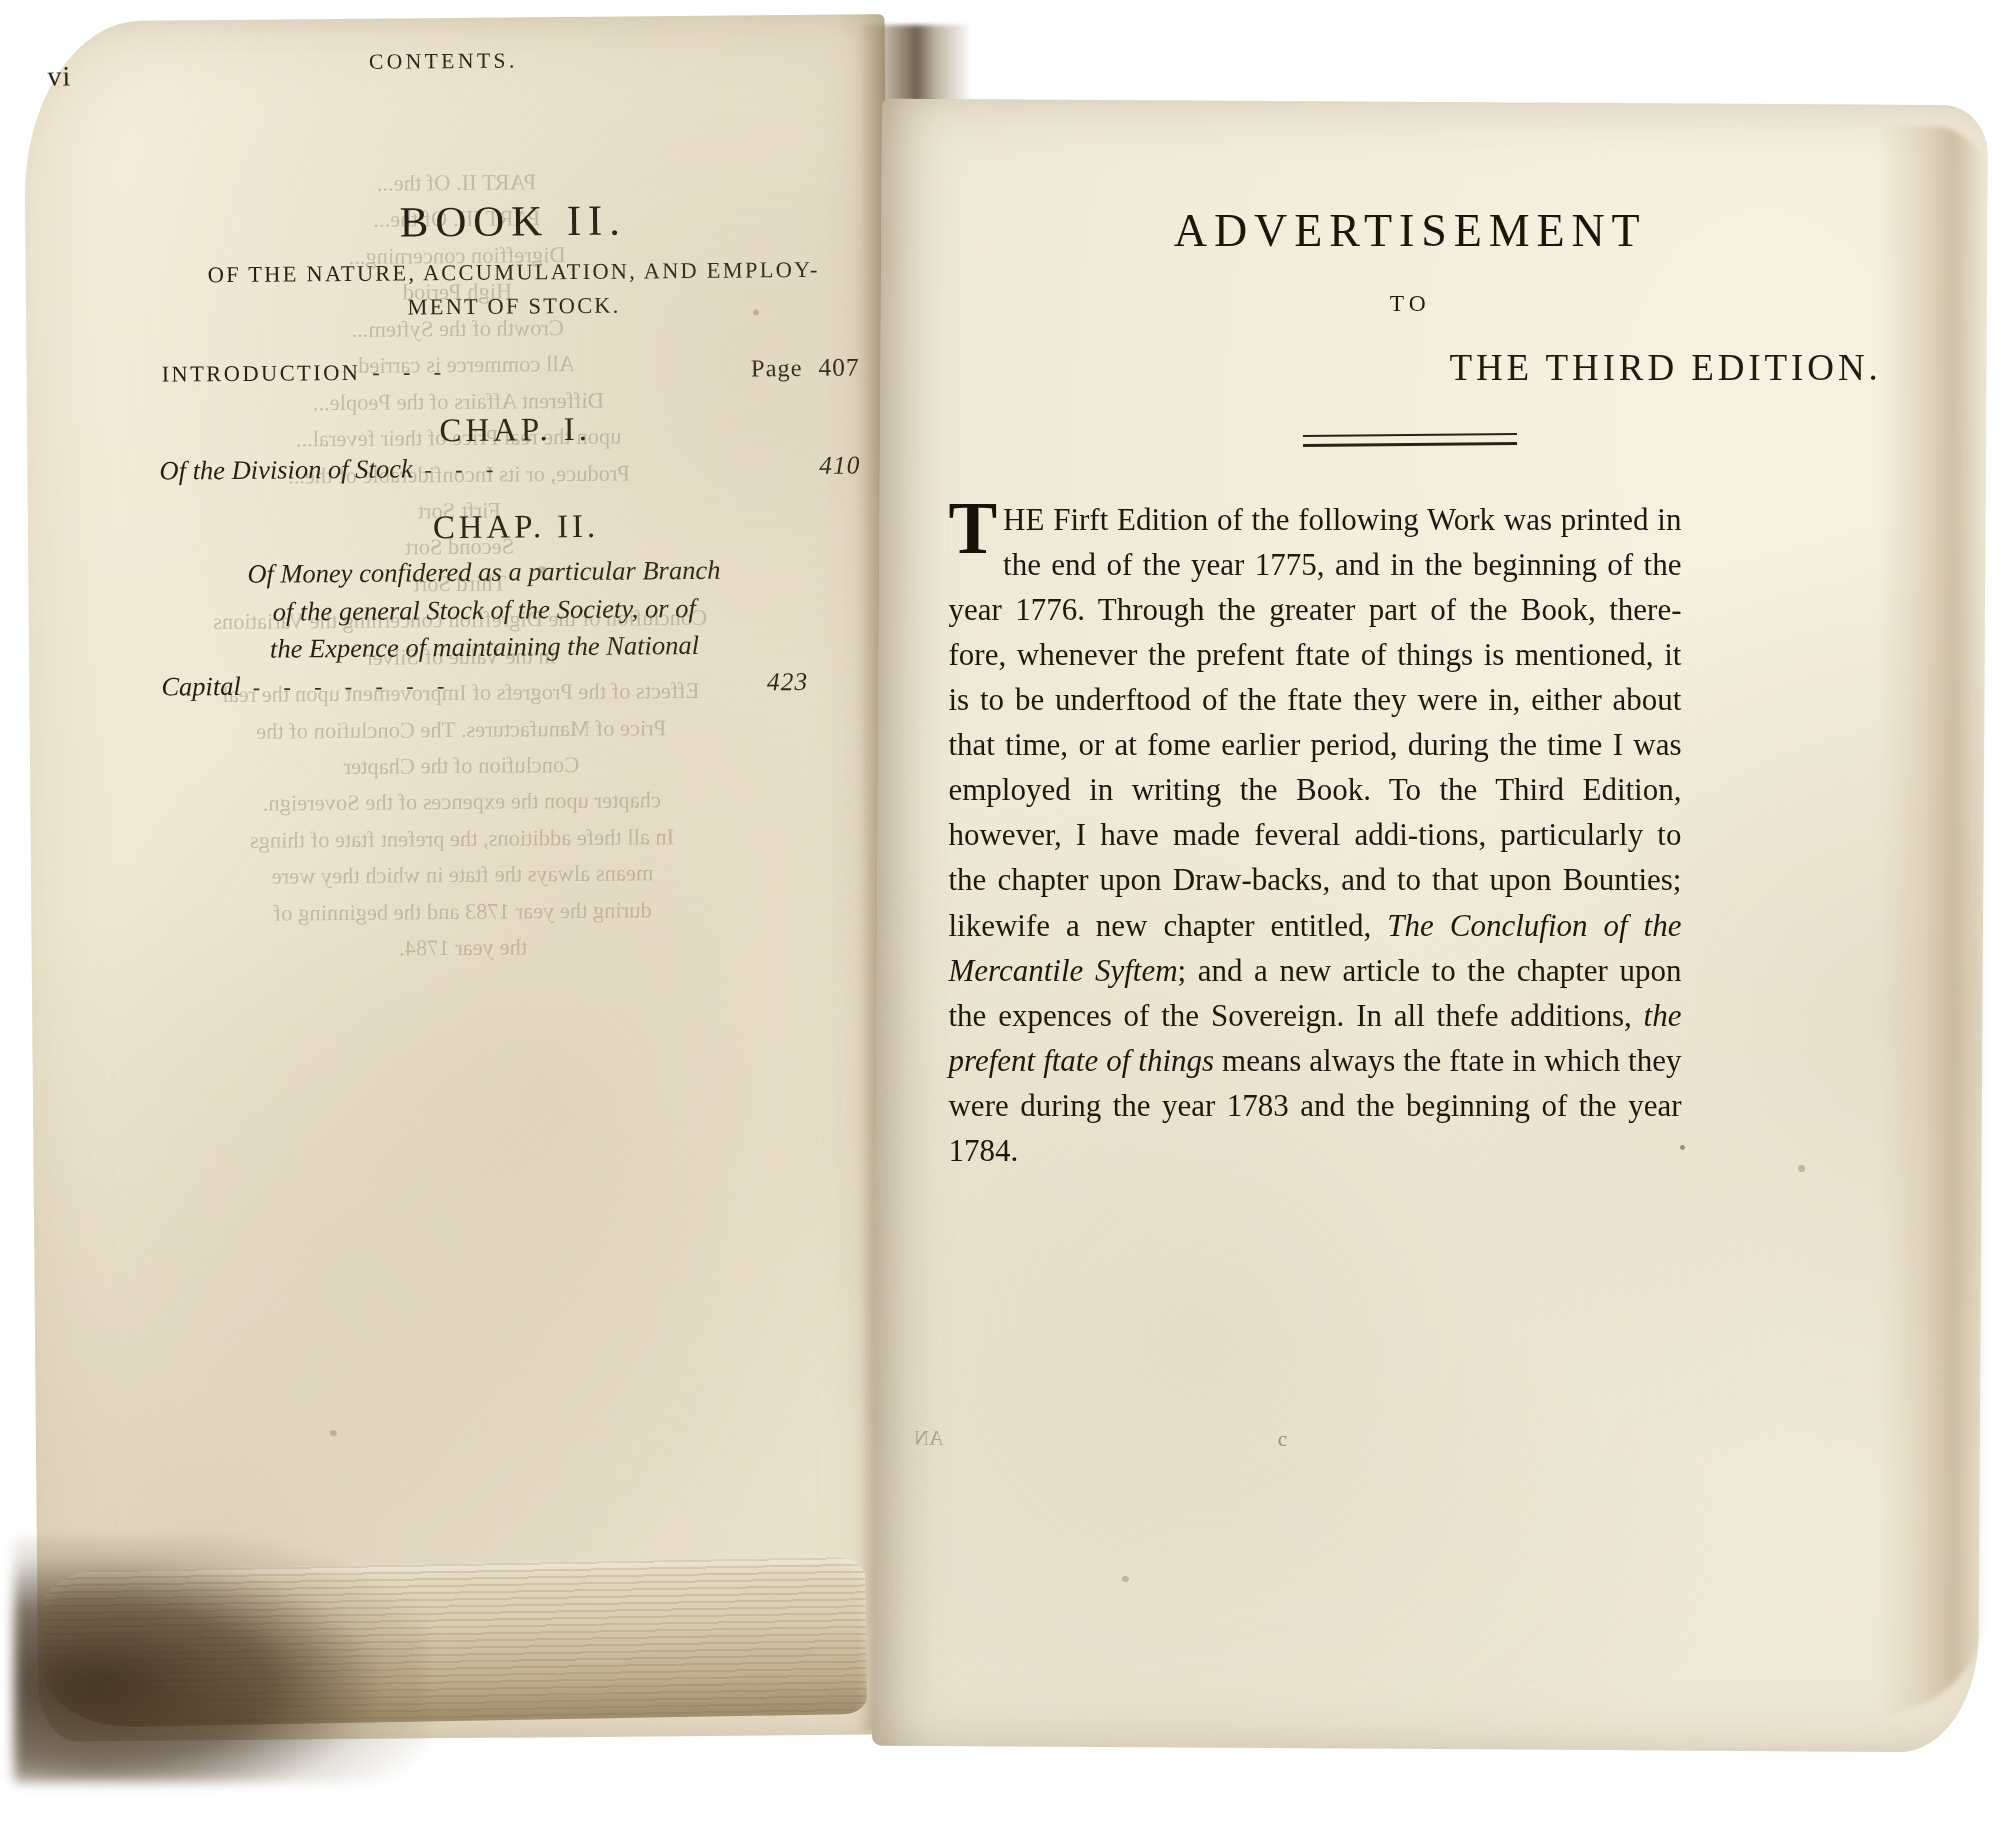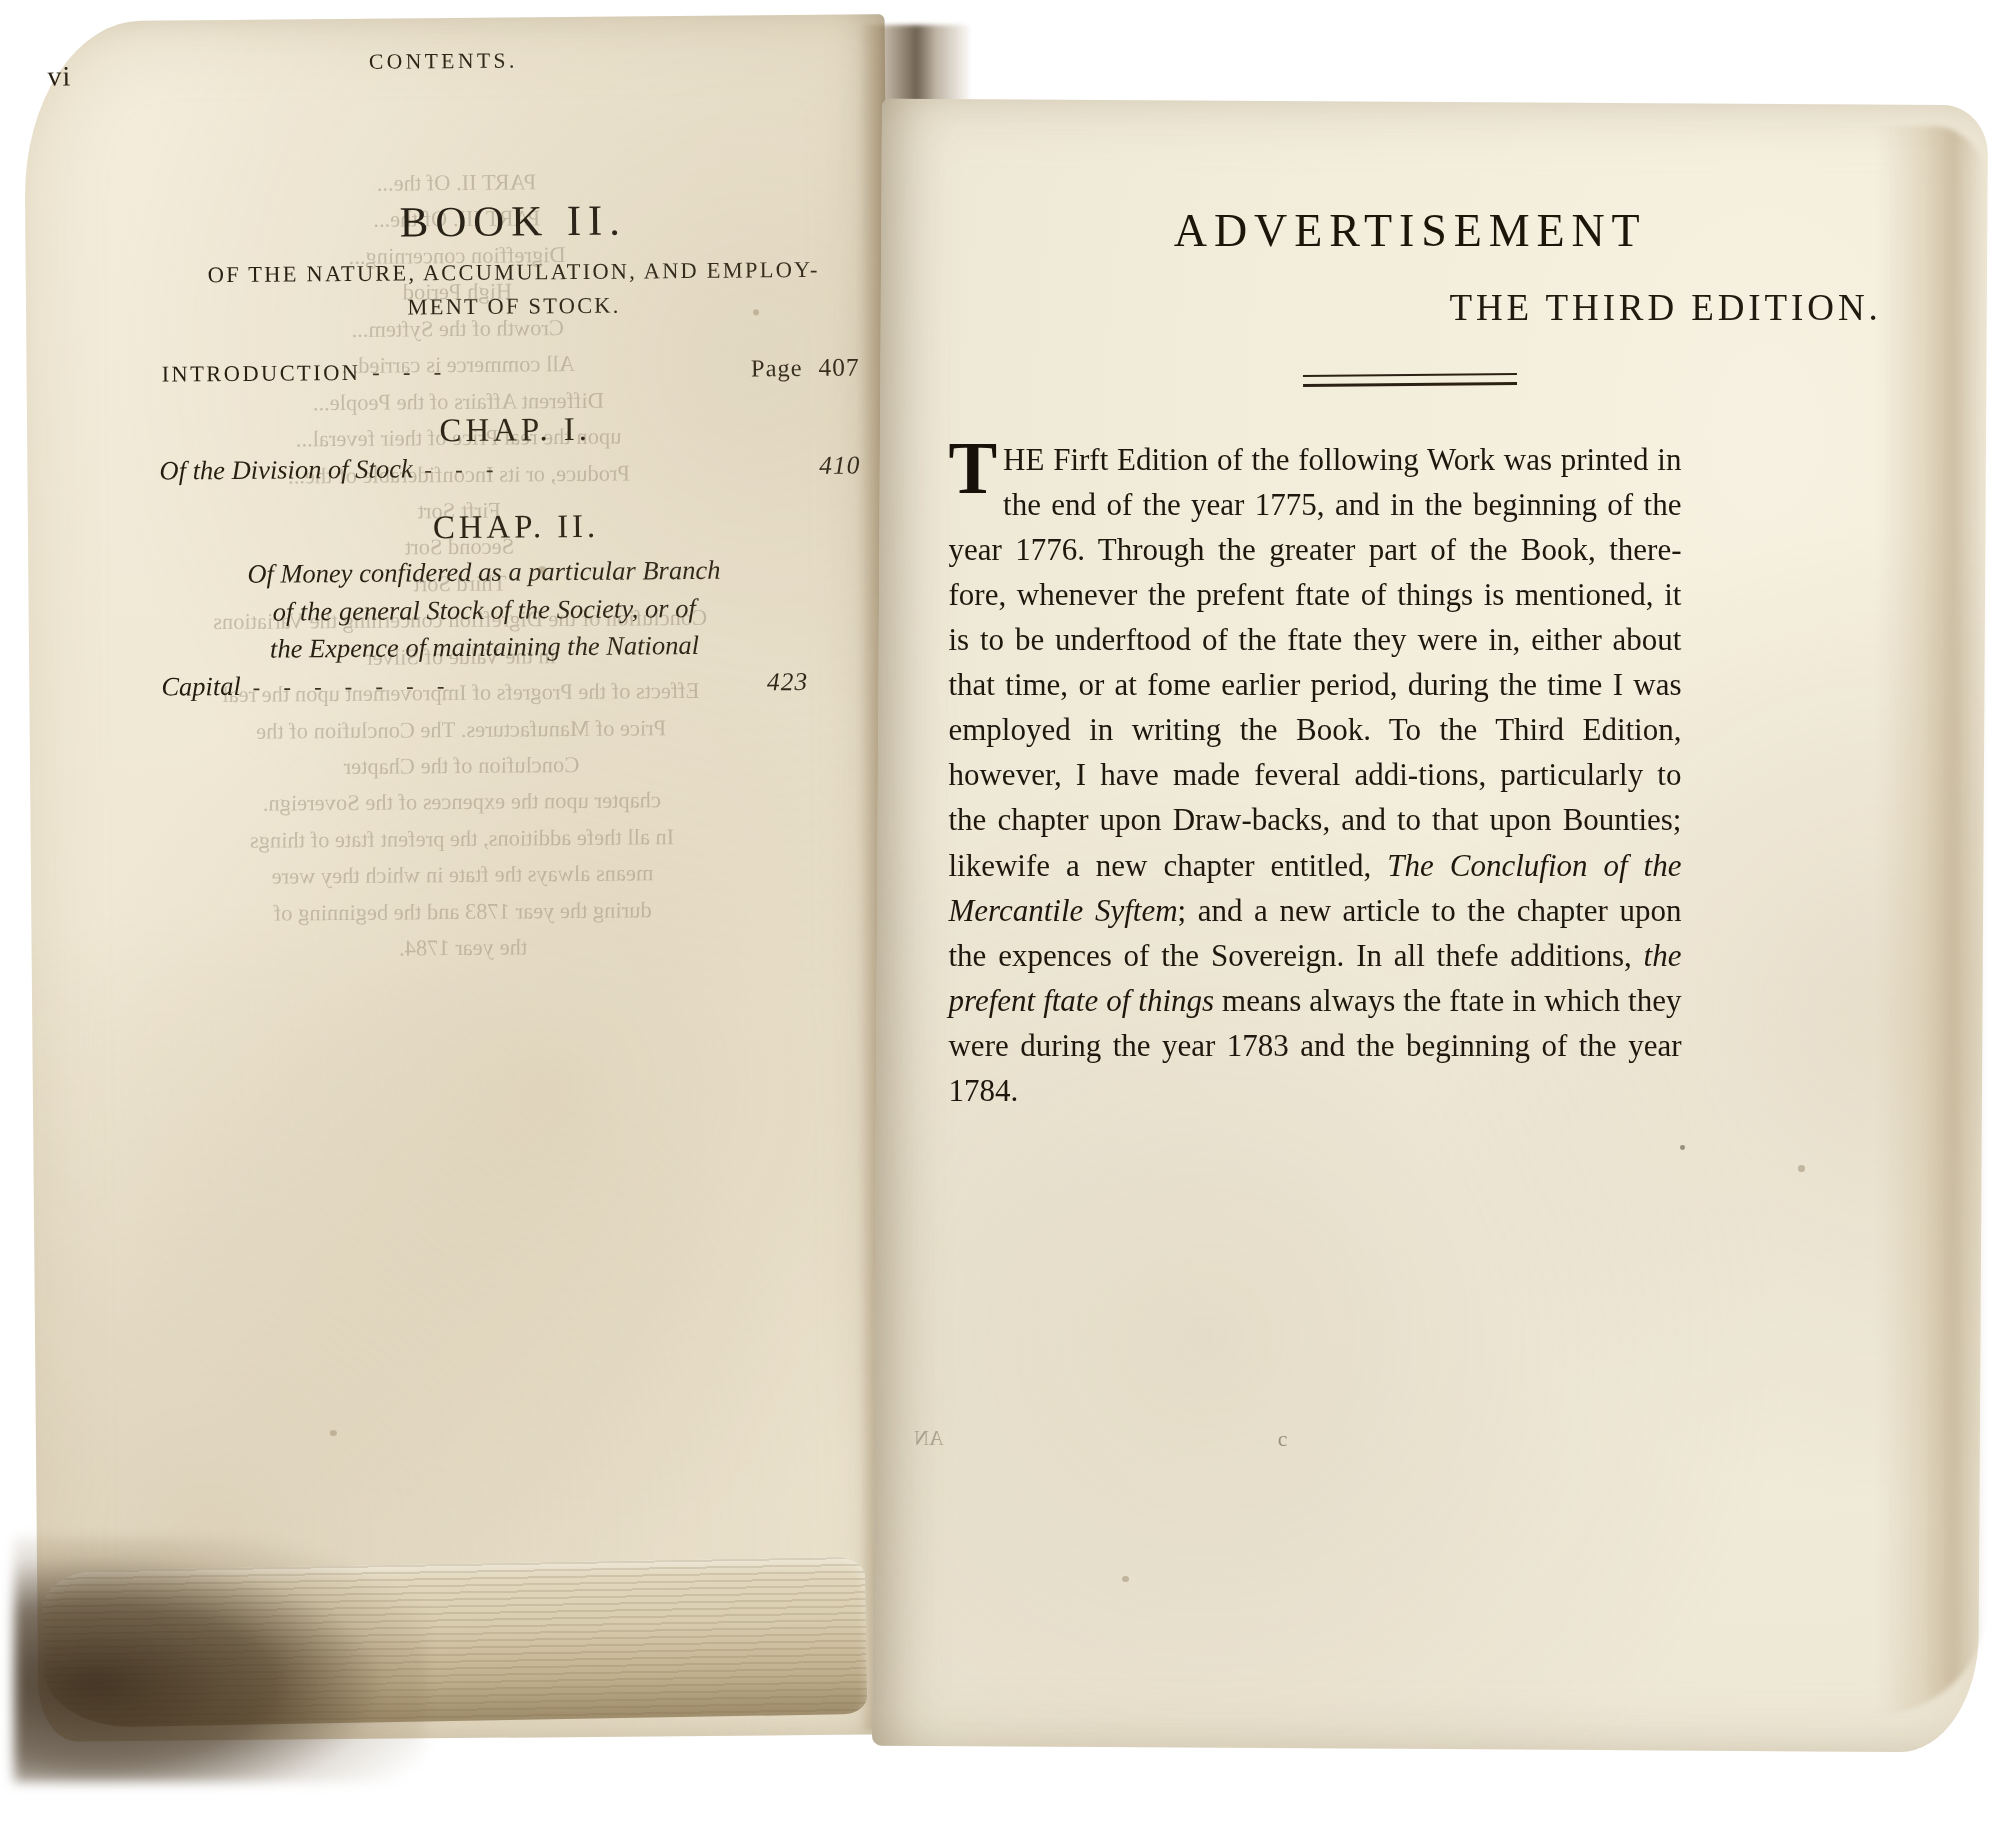--- a/index.html
+++ b/index.html
@@ -443,20 +443,21 @@
 
     <div class="gutter"></div>
     <div class="edge-stack"></div>
     <div class="dark-corner"></div>
 
     <div class="page-right"></div>
     <div class="right-edge-curl"></div>
 
     <div class="right-text">
       <div class="adv-title">ADVERTISEMENT</div>
+      <div class="adv-to">TO</div>
       <div class="adv-edition">THE THIRD EDITION.</div>
 
       <div class="rule-wrap">
         <div class="rule"></div>
       </div>
 
       <div class="body-par">
         <span class="dropcap">T</span><span>HE Firft Edition of the following Work was printed in the end of the year 1775, and in the beginning of the year 1776. Through the greater part of the Book, there-fore, whenever the prefent ftate of things is mentioned, it is to be underftood of the ftate they were in, either about that time, or at fome earlier period, during the time I was employed in writing the Book.  To the Third Edition, however, I have made feveral addi-tions, particularly to the chapter upon Draw-backs, and to that upon Bounties; likewife a new chapter entitled, </span><i>The Conclufion of the Mercantile Syftem</i><span>; and a new article to the chapter upon the expences of the Sovereign. In all thefe additions, </span><i>the prefent ftate of things</i><span> means always the ftate in which they were during the year 1783 and the beginning of the year 1784.</span>
       </div>
     </div>

